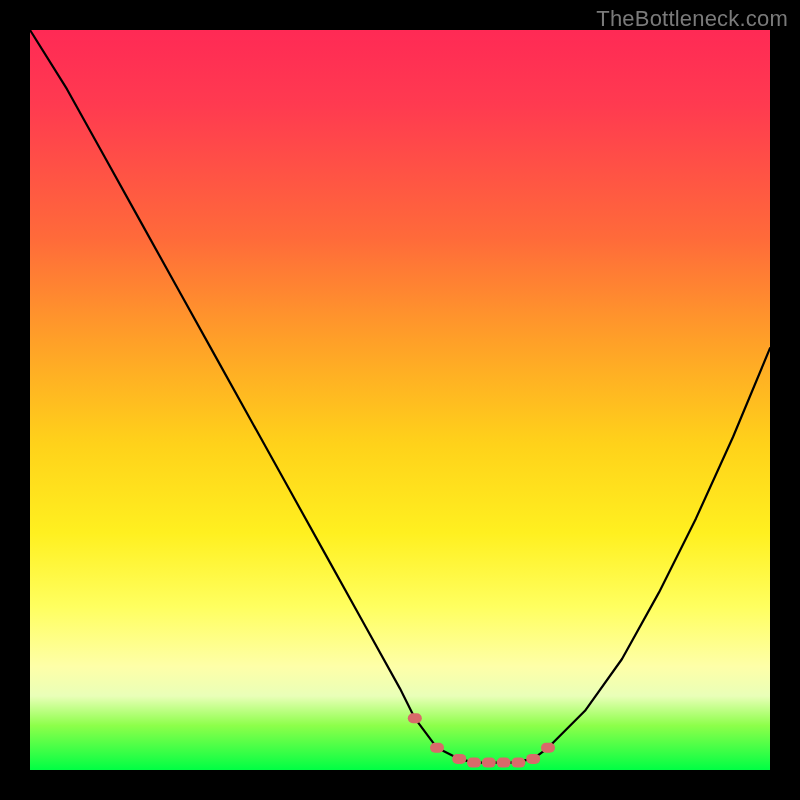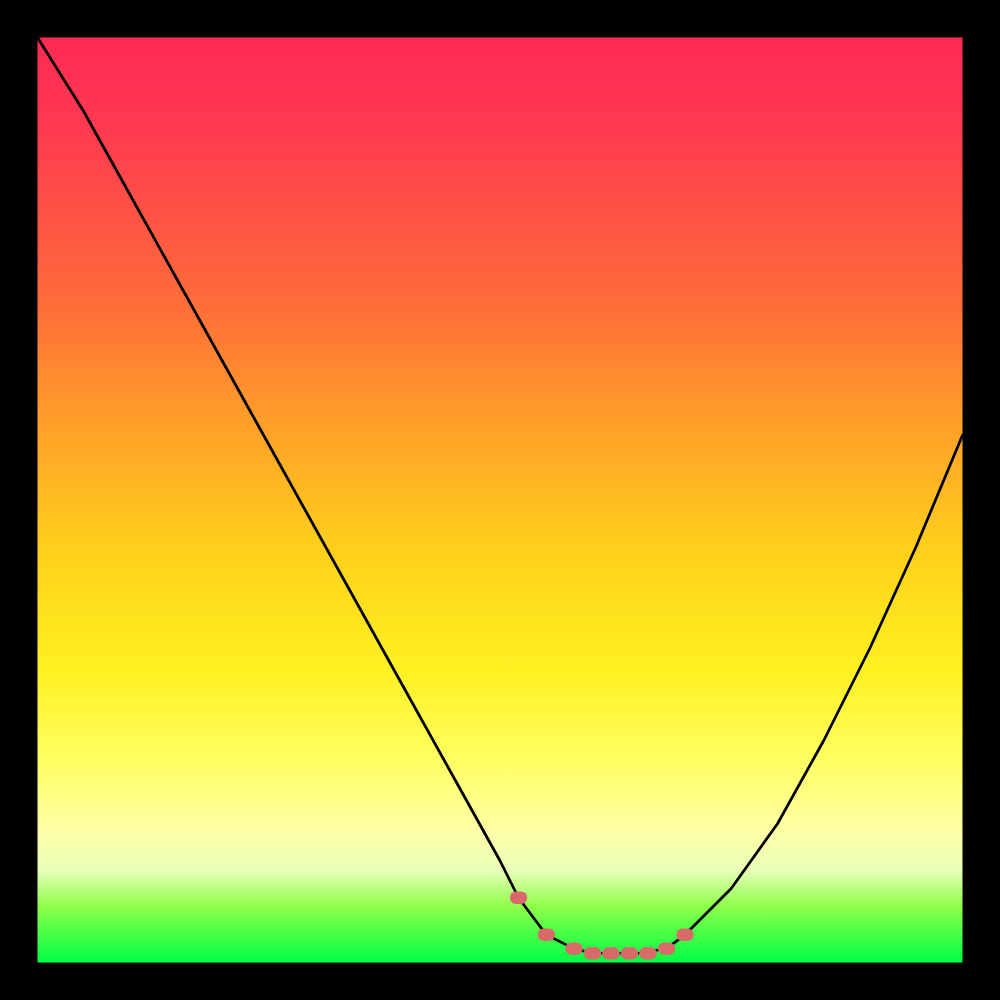--- a/index.html
+++ b/index.html
@@ -55,20 +55,21 @@
     top: 0;
     width: 740px;
     height: 740px;
     overflow: visible;
   }
 </style>
 </head>
 <body>
 
 <div class="frame">
+  <div class="watermark">TheBottleneck.com</div>
 
   <div class="plot">
     <svg class="curve" viewBox="0 0 740 740">
       <path id="main-curve" fill="none" stroke="#000" stroke-width="2.2" stroke-linecap="round" stroke-linejoin="round" d="M0.0 0.0 L37.0 59.2 L74.0 125.8 L111.0 192.4 L148.0 259.0 L185.0 325.6 L222.0 392.2 L259.0 458.8 L296.0 525.4 L333.0 592.0 L370.0 658.6 L384.8 688.2 L407.0 717.8 L429.2 728.9 L444.0 732.6 L458.8 732.6 L481.0 732.6 L503.2 728.9 L518.0 717.8 L555.0 680.8 L592.0 629.0 L629.0 562.4 L666.0 488.4 L703.0 407.0 L740.0 318.2"></path>
       <g id="valley-markers">
           <rect x="377.8" y="683.2" width="14" height="10" rx="5" ry="5" fill="#d86a6a"></rect>
           <rect x="400.0" y="712.8" width="14" height="10" rx="5" ry="5" fill="#d86a6a"></rect>
           <rect x="422.2" y="723.9" width="14" height="10" rx="5" ry="5" fill="#d86a6a"></rect>
           <rect x="437.0" y="727.6" width="14" height="10" rx="5" ry="5" fill="#d86a6a"></rect>
           <rect x="451.8" y="727.6" width="14" height="10" rx="5" ry="5" fill="#d86a6a"></rect>

